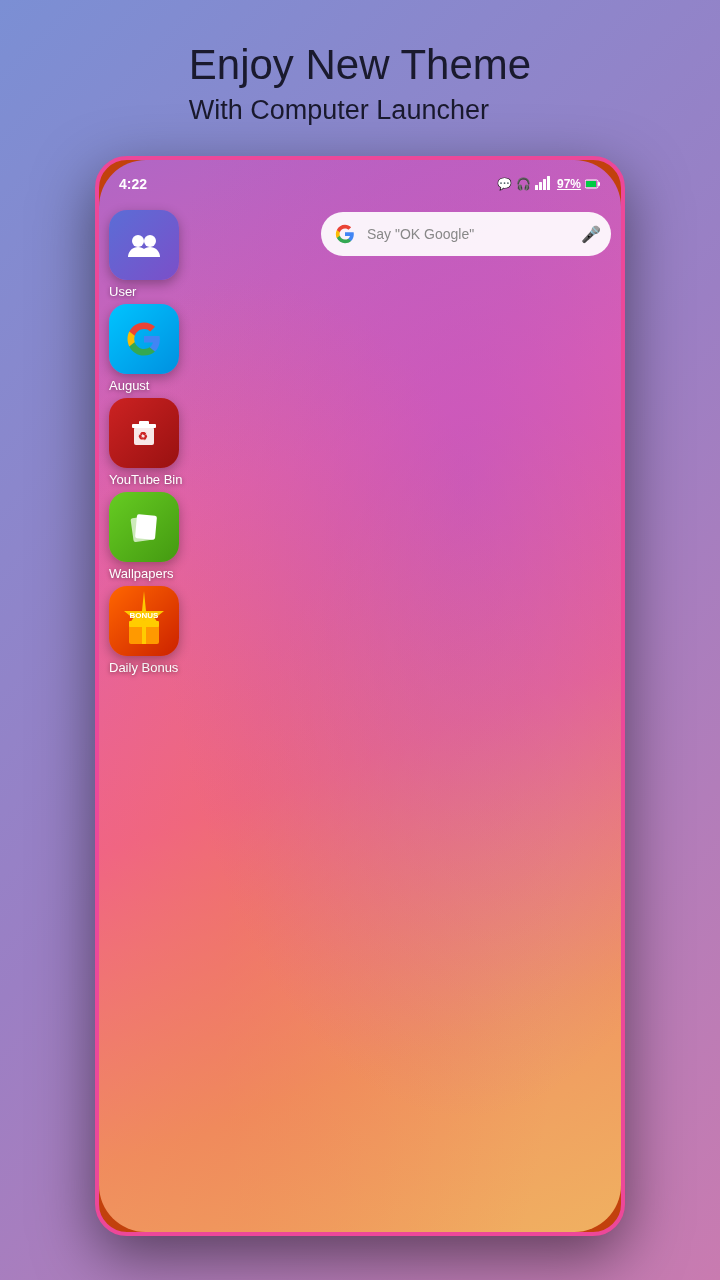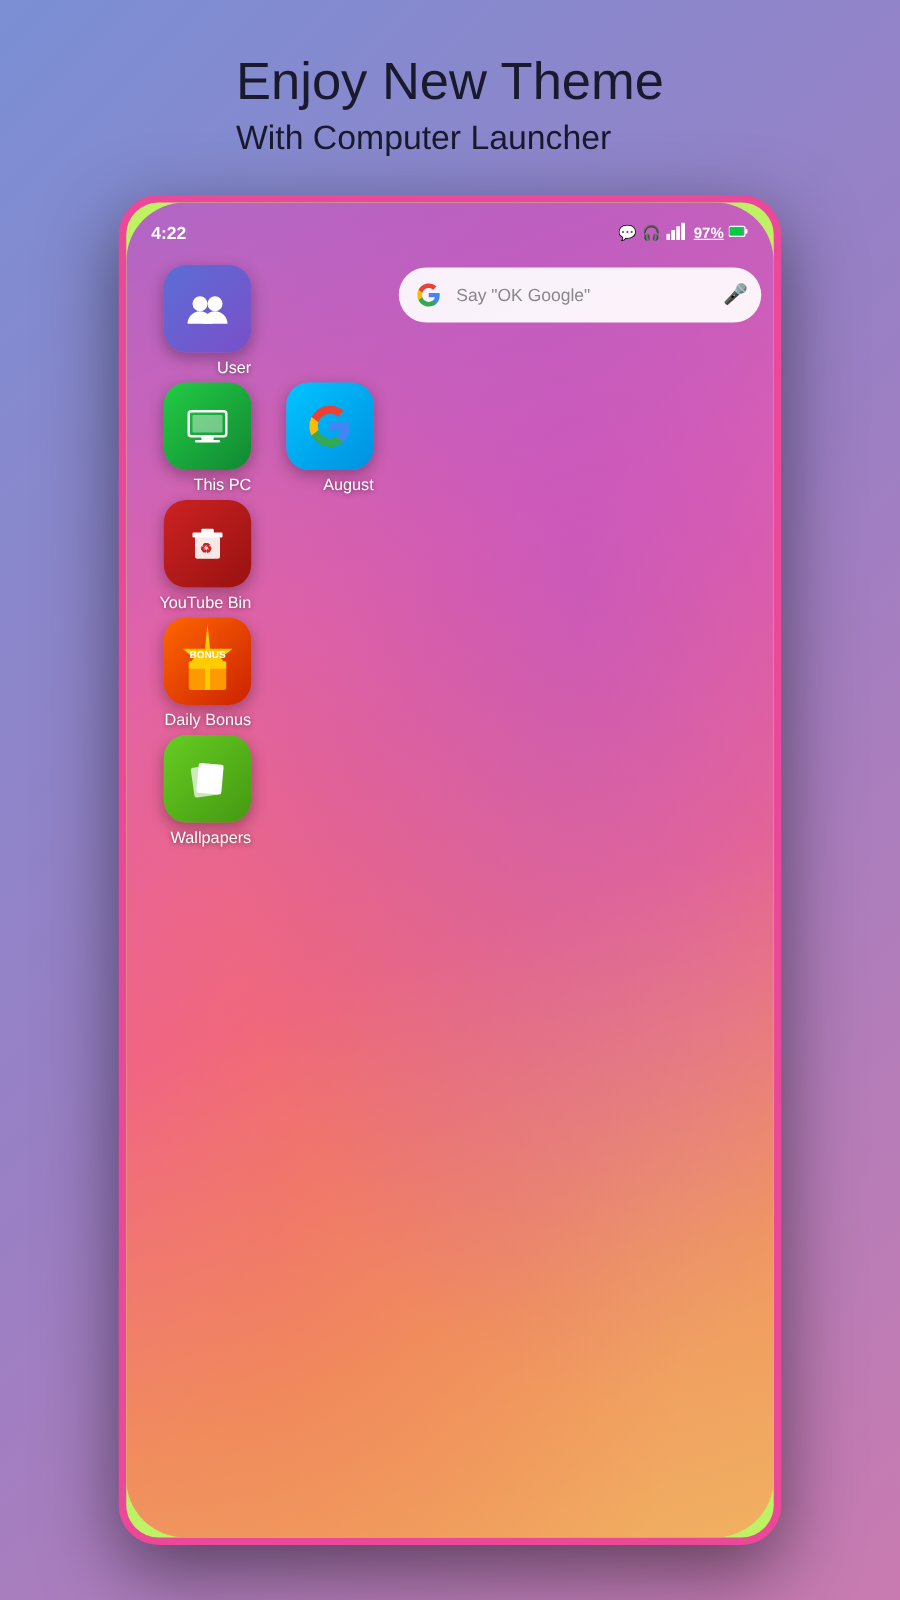--- a/index.html
+++ b/index.html
@@ -35,22 +35,22 @@
       height: 1080px;
       margin-top: 10px;
     }
     .phone-frame {
       position: absolute;
       top: 0;
       left: 0;
       width: 100%;
       height: 100%;
       border-radius: 32px;
-      border: 6px solid #ec4899;
-      background: #bef264;
+      border: 4px solid #ec4899;
+      background: #c2410c;
       overflow: hidden;
       box-shadow: 0 20px 60px rgba(0,0,0,0.5);
     }
     .phone-screen {
       width: 100%;
       height: 100%;
       border-radius: 47px;
       overflow: hidden;
       position: relative;
       background: linear-gradient(160deg, #b066c5 0%, #e060b0 30%, #f06090 55%, #f09060 80%, #f0b060 100%);
@@ -163,21 +163,21 @@
       z-index: 10;
     }
     .app-row {
       display: flex;
       gap: 8px;
       align-items: flex-start;
     }
     .app-icon {
       display: flex;
       flex-direction: column;
-      align-items: flex-end;
+      align-items: flex-start;
       width: 90px;
       cursor: pointer;
     }
     .app-icon-img {
       width: 70px;
       height: 70px;
       border-radius: 18px;
       display: flex;
       align-items: center;
       justify-content: center;
@@ -268,31 +268,20 @@
                 <circle cx="26" cy="16" r="6"></circle>
                 <path d="M16 32c0-5.5 4.5-10 10-10s10 4.5 10 10" fill="white"></path>
               </svg>
             </div>
             <span class="app-label">User</span>
           </div>
         </div>
 
         <div class="app-row">
           <div class="app-icon">
-            <div class="app-icon-img icon-thispc">
-              <svg width="40" height="40" viewBox="0 0 40 40" fill="white">
-                <rect x="5" y="8" width="30" height="20" rx="2" stroke="white" stroke-width="2" fill="none"></rect>
-                <rect x="8" y="11" width="24" height="14" rx="1" fill="white" opacity="0.4"></rect>
-                <rect x="15" y="28" width="10" height="3" rx="1" fill="white"></rect>
-                <rect x="10" y="31" width="20" height="2" rx="1" fill="white"></rect>
-              </svg>
-            </div>
-            <span class="app-label">This PC</span>
-          </div>
-          <div class="app-icon">
             <div class="app-icon-img icon-google">
               <svg width="36" height="36" viewBox="0 0 24 24">
                 <path d="M22.56 12.25c0-.78-.07-1.53-.2-2.25H12v4.26h5.92c-.26 1.37-1.04 2.53-2.21 3.31v2.77h3.57c2.08-1.92 3.28-4.74 3.28-8.09z" fill="#4285F4"></path>
                 <path d="M12 23c2.97 0 5.46-.98 7.28-2.66l-3.57-2.77c-.98.66-2.23 1.06-3.71 1.06-2.86 0-5.29-1.93-6.16-4.53H2.18v2.84C3.99 20.53 7.7 23 12 23z" fill="#34A853"></path>
                 <path d="M5.84 14.09c-.22-.66-.35-1.36-.35-2.09s.13-1.43.35-2.09V7.07H2.18C1.43 8.55 1 10.22 1 12s.43 3.45 1.18 4.93l2.85-2.22.81-.62z" fill="#FBBC05"></path>
                 <path d="M12 5.38c1.62 0 3.06.56 4.21 1.64l3.15-3.15C17.45 2.09 14.97 1 12 1 7.7 1 3.99 3.47 2.18 7.07l3.66 2.84c.87-2.6 3.3-4.53 6.16-4.53z" fill="#EA4335"></path>
               </svg>
             </div>
             <span class="app-label">August</span>
           </div>
@@ -310,50 +299,50 @@
 
                 <text x="14" y="27" font-size="11" fill="#cc2222" font-weight="bold">♻</text>
               </svg>
             </div>
             <span class="app-label">YouTube Bin</span>
           </div>
         </div>
 
         <div class="app-row">
           <div class="app-icon">
+            <div class="app-icon-img icon-wallpapers">
+              <svg width="40" height="40" viewBox="0 0 40 40" fill="white">
+
+                <rect x="8" y="10" width="20" height="24" rx="2" fill="white" opacity="0.7" transform="rotate(-8, 18, 22)"></rect>
+                <rect x="12" y="8" width="20" height="24" rx="2" fill="white" transform="rotate(5, 22, 20)"></rect>
+              </svg>
+            </div>
+            <span class="app-label">Wallpapers</span>
+          </div>
+        </div>
+
+        <div class="app-row">
+          <div class="app-icon">
             <div class="app-icon-img icon-dailybonus" style="background: linear-gradient(135deg, #ff6600, #cc2200); position:relative; overflow:hidden;">
 
               <svg width="70" height="70" viewBox="0 0 70 70" style="position:absolute;top:0;left:0;">
 
                 <polygon points="35,5 37,25 55,25 40,37 46,55 35,43 24,55 30,37 15,25 33,25" fill="gold" opacity="0.9"></polygon>
 
                 <rect x="20" y="38" width="30" height="20" rx="2" fill="#ff9900"></rect>
                 <rect x="20" y="35" width="30" height="6" rx="1" fill="#ffcc00"></rect>
                 <rect x="33" y="35" width="4" height="23" fill="#ffcc00"></rect>
 
                 <ellipse cx="28" cy="35" rx="6" ry="4" fill="#ffcc00" transform="rotate(-20,28,35)"></ellipse>
                 <ellipse cx="42" cy="35" rx="6" ry="4" fill="#ffcc00" transform="rotate(20,42,35)"></ellipse>
 
                 <text x="35" y="32" text-anchor="middle" font-size="8" font-weight="900" fill="white">BONUS</text>
               </svg>
             </div>
             <span class="app-label">Daily Bonus</span>
           </div>
         </div>
 
-        <div class="app-row">
-          <div class="app-icon">
-            <div class="app-icon-img icon-wallpapers">
-              <svg width="40" height="40" viewBox="0 0 40 40" fill="white">
-
-                <rect x="8" y="10" width="20" height="24" rx="2" fill="white" opacity="0.7" transform="rotate(-8, 18, 22)"></rect>
-                <rect x="12" y="8" width="20" height="24" rx="2" fill="white" transform="rotate(5, 22, 20)"></rect>
-              </svg>
-            </div>
-            <span class="app-label">Wallpapers</span>
-          </div>
-        </div>
-
       </div>
 
     </div>
   </div>
 </div>
 
 </body></html>

